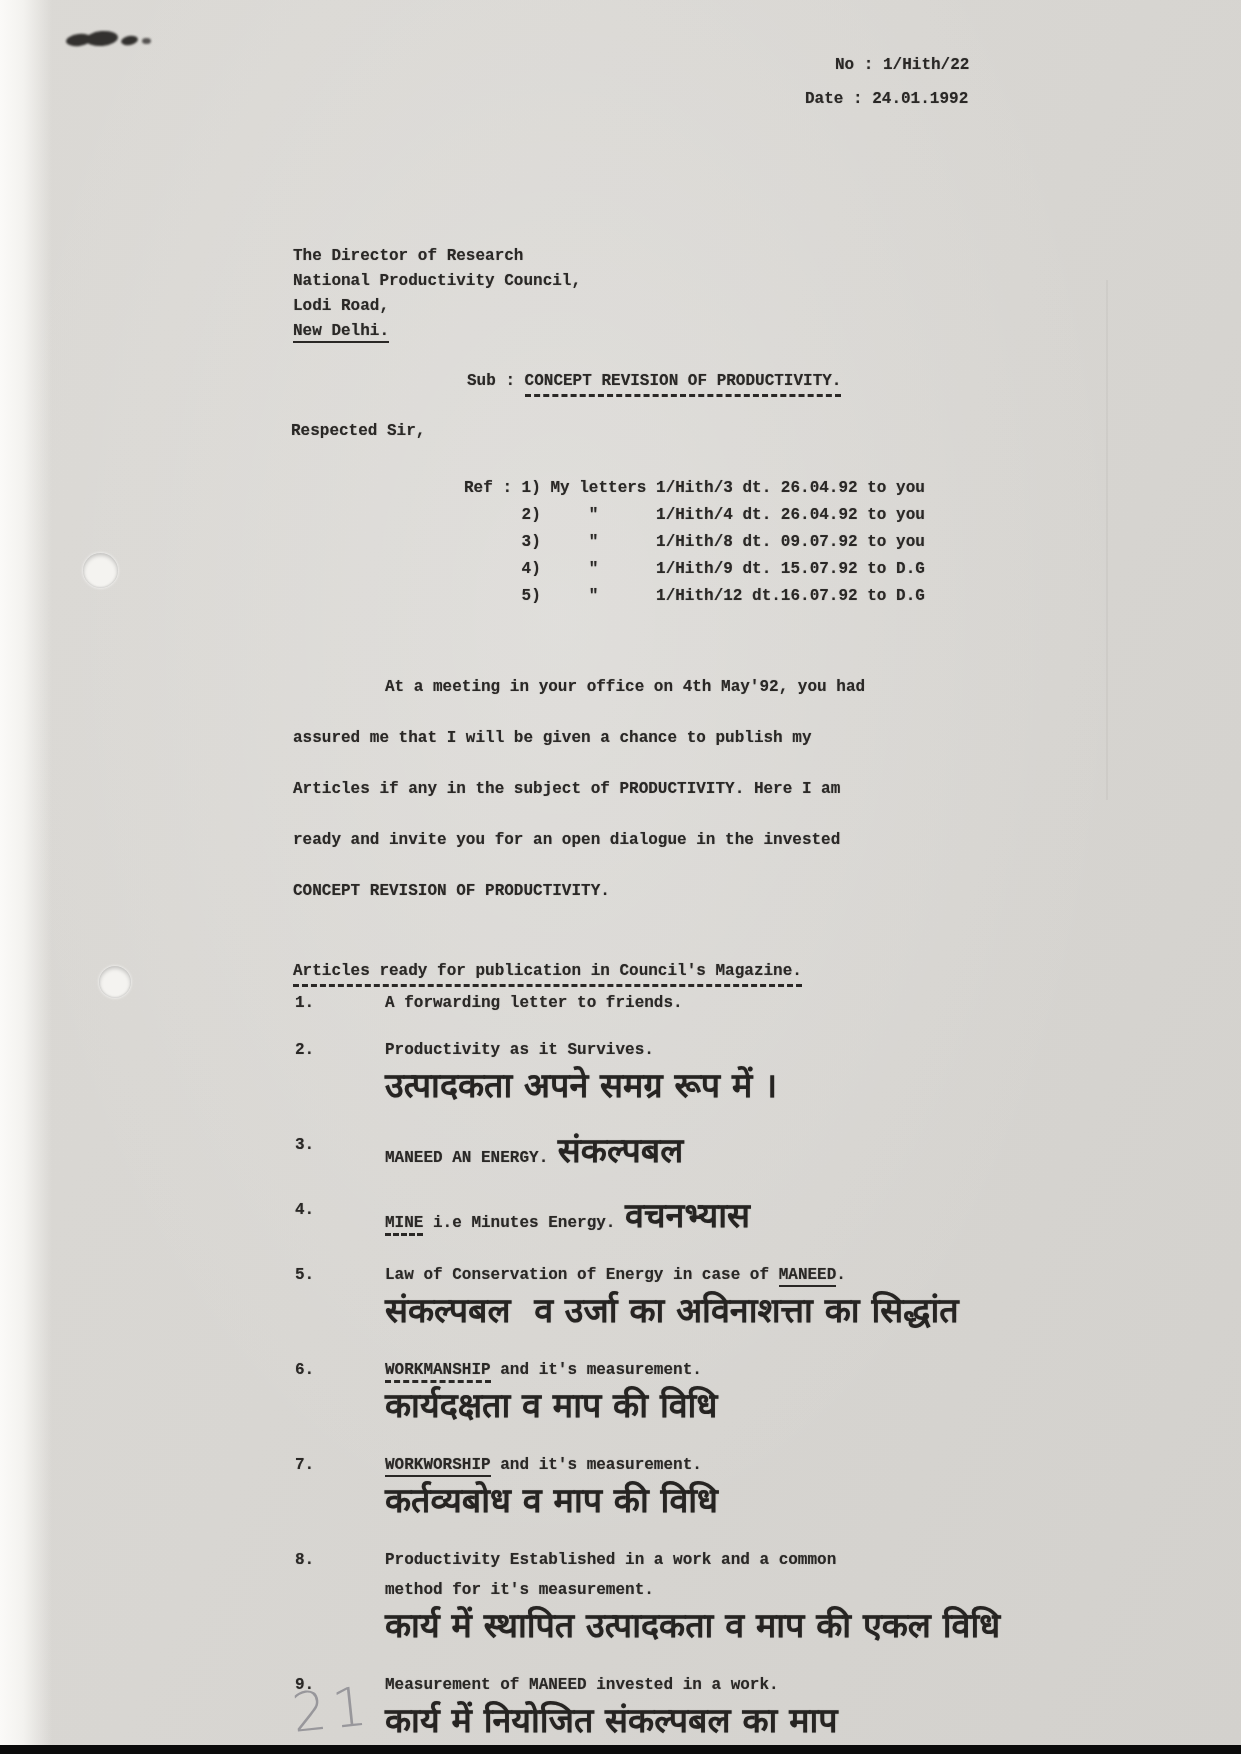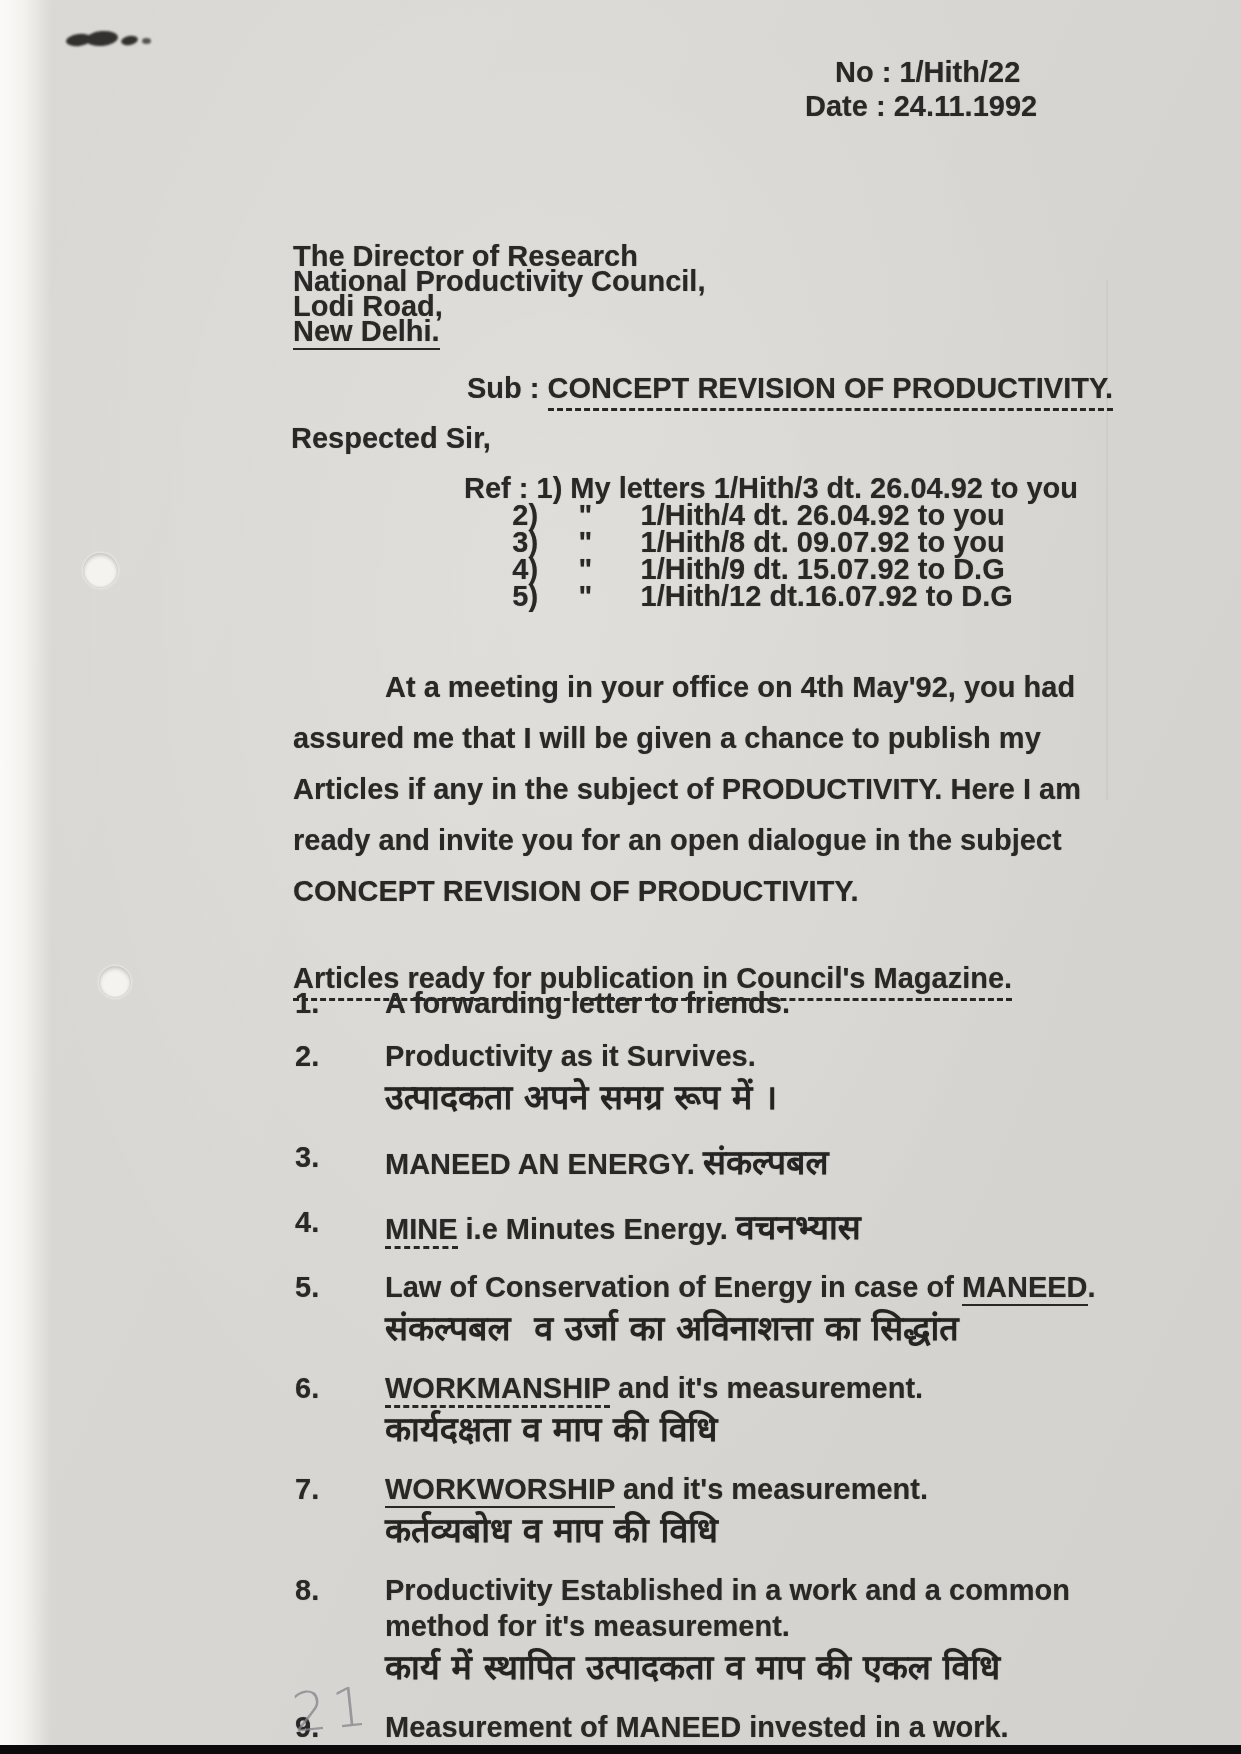--- a/index.html
+++ b/index.html
@@ -4,22 +4,22 @@
 <style>
   html,body{margin:0;padding:0;background:#b9b7b3;}
   .paper{
     position:relative;width:1241px;height:1754px;overflow:hidden;
     background:
       radial-gradient(ellipse at 45% 35%, rgba(255,255,255,0.20), rgba(0,0,0,0) 60%),
       linear-gradient(115deg, #dbd9d5 0%, #d8d6d2 45%, #d3d1cd 100%);
     font-family:"Liberation Mono","DejaVu Sans Mono",monospace;
   }
   .tw{
-    font-family:Liberation Sans, sans-serif;
-    font-size:29px;font-weight:700;color:#2a2826;
+    font-family:Liberation Mono, monospace;
+    font-size:16px;font-weight:700;color:#2a2826;
     text-shadow:0 0 1px rgba(42,40,38,0.45);
   }
   .hi{
     font-family:"DejaVu Sans","Liberation Sans",sans-serif;
     font-size:34px;font-weight:600;color:#262422;
     text-shadow:0 0 1px rgba(42,40,38,0.4);
   }
   .u-solid{border-bottom:2px solid currentColor;padding-bottom:1px;}
   .u-dashed{border-bottom:3px dashed currentColor;padding-bottom:1px;}
   .u-dashed-heavy{border-bottom:3px dashed currentColor;padding-bottom:4px;}
@@ -80,21 +80,21 @@
   <div class="smudge">
       <i></i>
       <i></i>
       <i></i>
       <i></i>
     </div>
   <div class="hole hole1"></div>
   <div class="hole hole2"></div>
 
   <div class="file-no tw">No : 1/Hith/22</div>
-  <div class="date tw">Date : 24.11.1992</div>
+  <div class="date tw">Date : 24.01.1992</div>
 
   <div class="recipient tw">
     <div>The Director of Research</div>
     <div>National Productivity Council,</div>
     <div>Lodi Road,</div>
     <div><span class="u-solid">New Delhi.</span></div>
   </div>
 
   <div class="subject tw"><span>Sub : </span><span class="u-dashed-heavy">CONCEPT REVISION OF PRODUCTIVITY.</span></div>
 
@@ -105,21 +105,21 @@
       <div>      2)     "      1/Hith/4 dt. 26.04.92 to you</div>
       <div>      3)     "      1/Hith/8 dt. 09.07.92 to you</div>
       <div>      4)     "      1/Hith/9 dt. 15.07.92 to D.G</div>
       <div>      5)     "      1/Hith/12 dt.16.07.92 to D.G</div>
     </div>
 
   <div class="body-para tw">
       <div class="indent">At a meeting in your office on 4th May'92, you had</div>
       <div>assured me that I will be given a chance to publish my</div>
       <div>Articles if any in the subject of PRODUCTIVITY. Here I am</div>
-      <div>ready and invite you for an open dialogue in the subject</div>
+      <div>ready and invite you for an open dialogue in the invested</div>
       <div>CONCEPT REVISION OF PRODUCTIVITY.</div>
     </div>
 
   <div class="articles-heading tw"><span class="u-dashed-heavy">Articles ready for publication in Council's Magazine.</span></div>
 
   <div class="articles">
       <div class="article-item">
         <div class="article-num tw">1.</div>
         <div class="article-body">
           <div class="article-line"><span class="tw">A forwarding letter to friends.</span></div>

